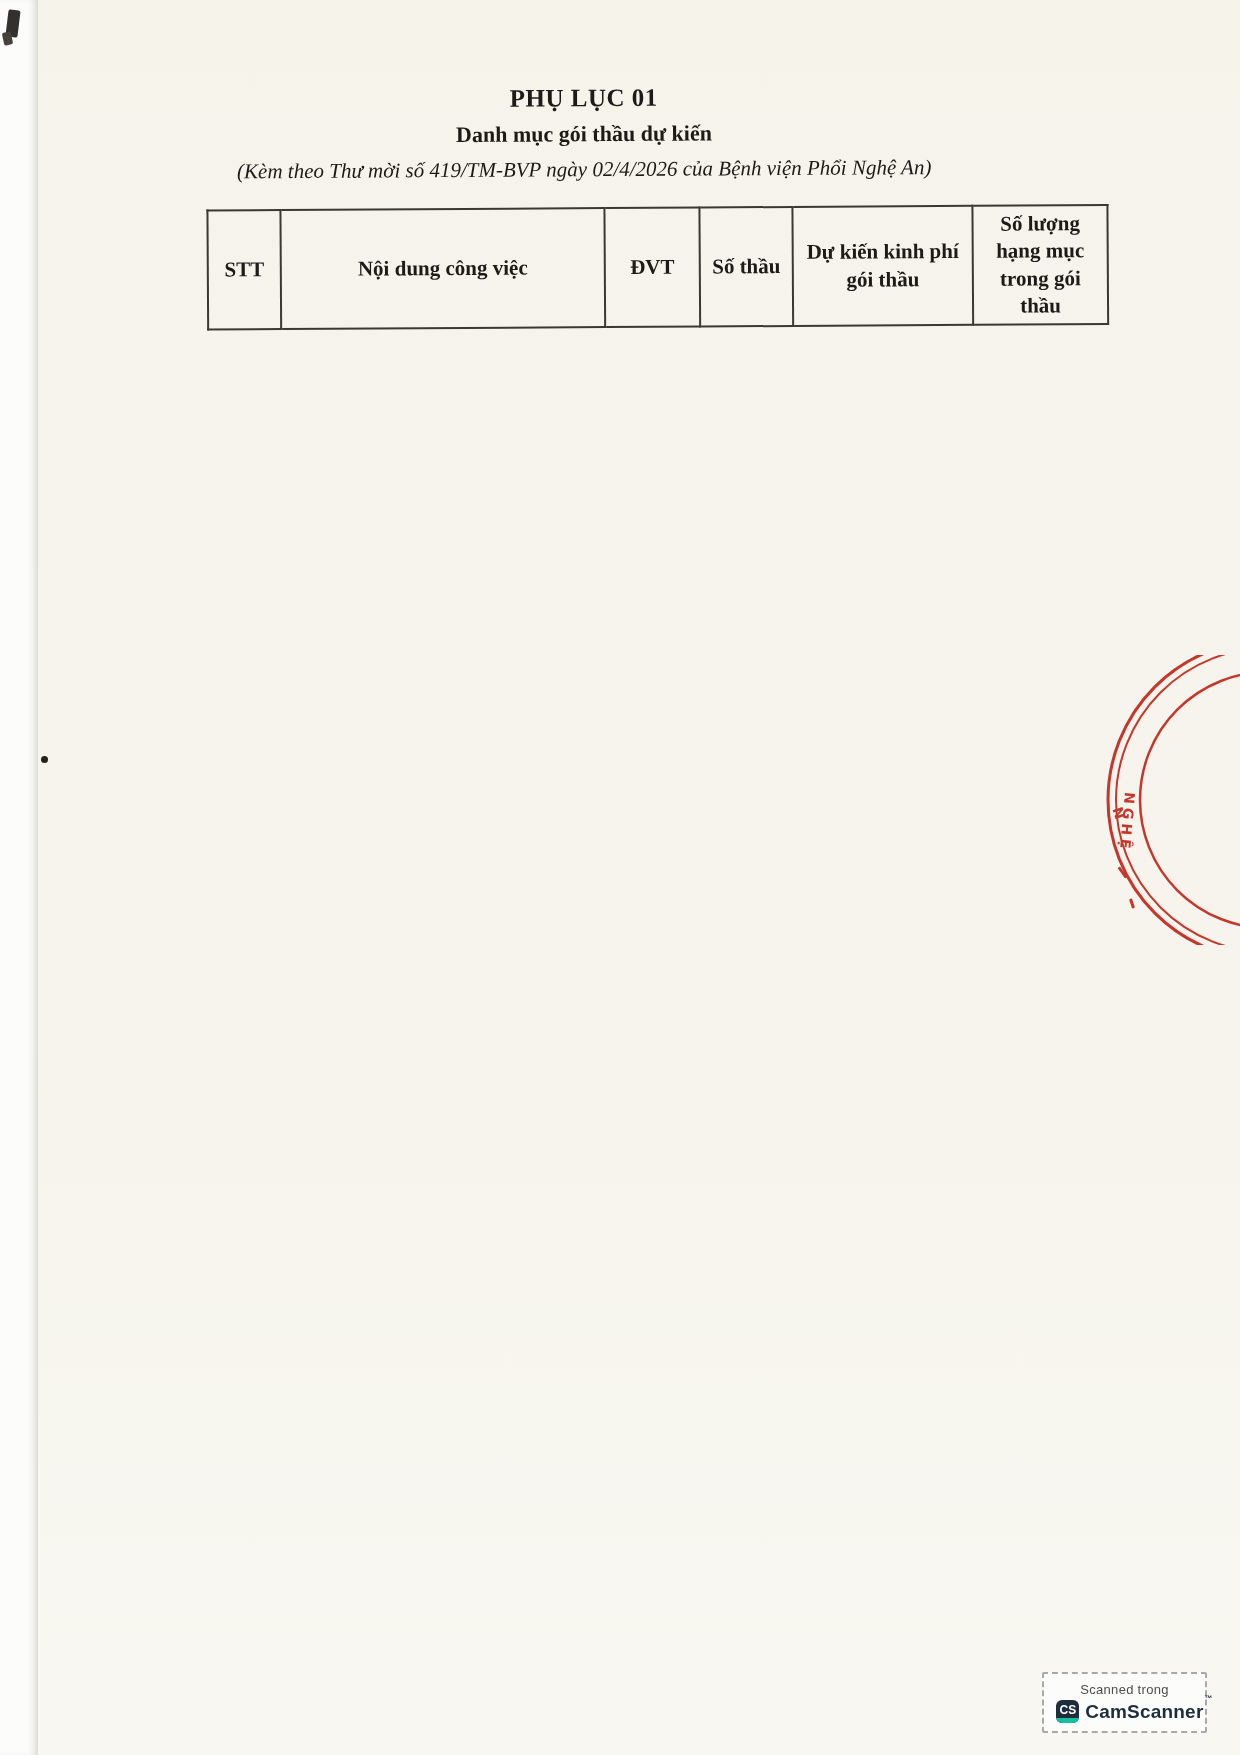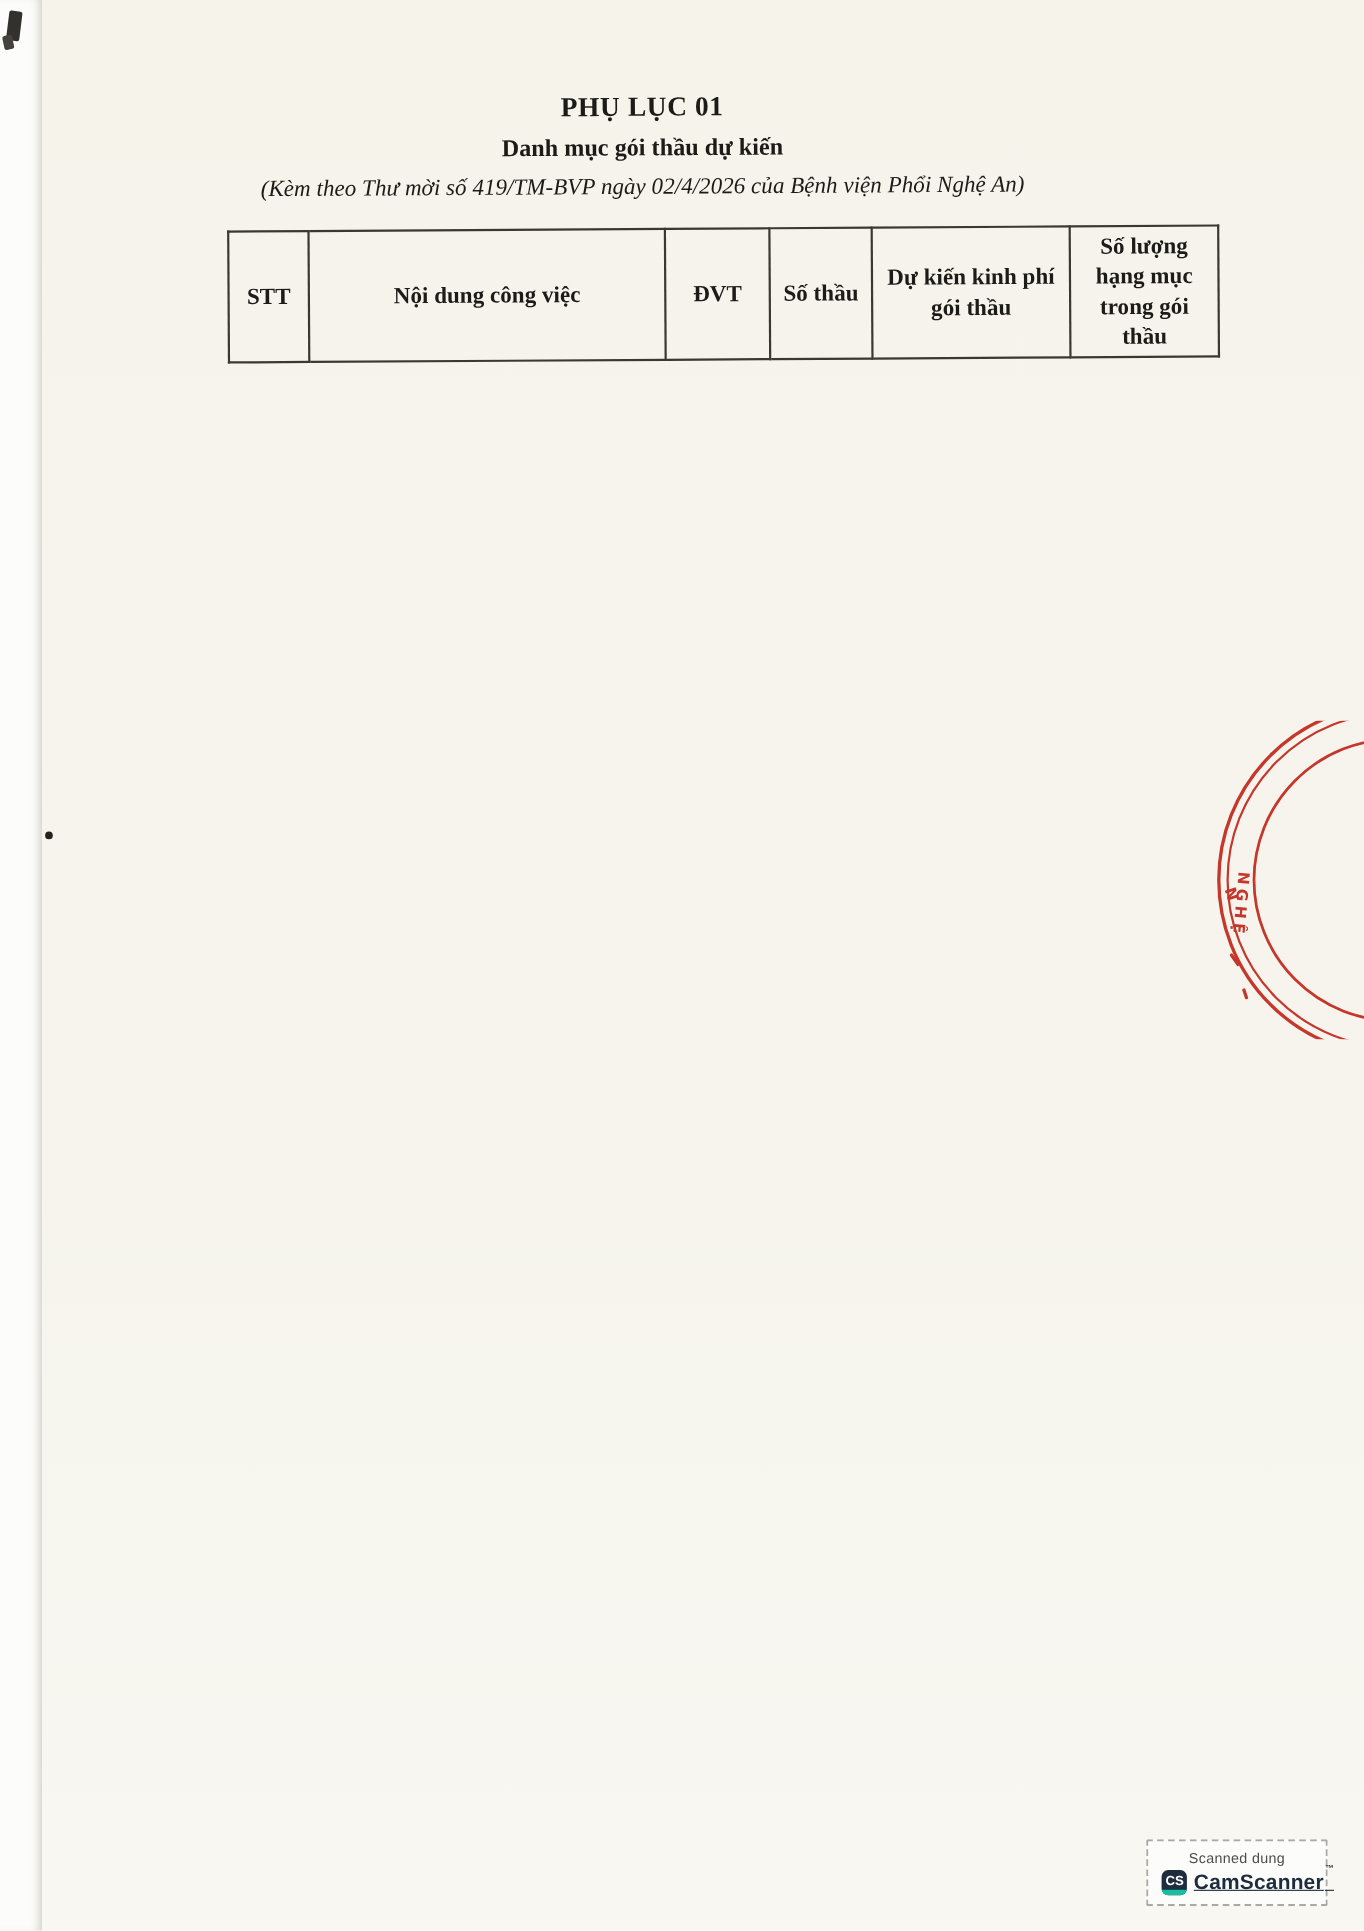--- a/index.html
+++ b/index.html
@@ -69,21 +69,21 @@
     box-sizing:border-box;
   }
   .scan-badge .line1{font-size:13px;color:#4d4d4d;letter-spacing:.3px;}
   .scan-badge .line2{display:flex;align-items:flex-end;gap:6px;margin-left:20px;}
   .cs-logo{
     width:23px;height:23px;border-radius:6px;background:#1e2d3d;position:relative;
     display:flex;align-items:center;justify-content:center;overflow:hidden;
   }
   .cs-logo .cs-txt{color:#fff;font-weight:bold;font-size:12px;line-height:1;margin-top:-3px;}
   .cs-logo .cs-teal{position:absolute;bottom:0;left:0;width:100%;height:5px;background:#17bfa0;}
-  .cs-name{font-size:19px;font-weight:bold;color:#1e2d3d;letter-spacing:.2px;text-decoration:underline;}
+  .cs-name{font-size:19px;font-weight:bold;color:#1e2d3d;letter-spacing:.2px;}
   .cs-tm{font-size:8px;color:#1e2d3d;vertical-align:top;position:relative;top:-7px;margin-left:1px;}
 </style>
 </head>
 <body>
 
 <div>
   <div class="page-left-edge"></div>
   <div class="artifact a1"></div>
   <div class="artifact a2"></div>
   <div class="artifact a3"></div>
@@ -128,21 +128,21 @@
         <circle cx="168" cy="145" r="128" stroke-width="2.5"></circle>
       </g>
     </svg>
     <span class="stamp-text stamp-n">N</span>
     <span class="stamp-text stamp-arc">NGHỆ</span>
     <span class="stamp-dash d1"></span>
     <span class="stamp-dash d2"></span>
   </div>
 
   <div class="scan-badge">
-    <div class="line1">Scanned dung</div>
+    <div class="line1">Scanned trong</div>
     <div class="line2">
       <span class="cs-logo">
         <span class="cs-txt">CS</span>
         <span class="cs-teal"></span>
       </span>
       <span class="cs-name"><span>CamScanner</span><span class="cs-tm">™</span></span>
     </div>
   </div>
 </div>
 

